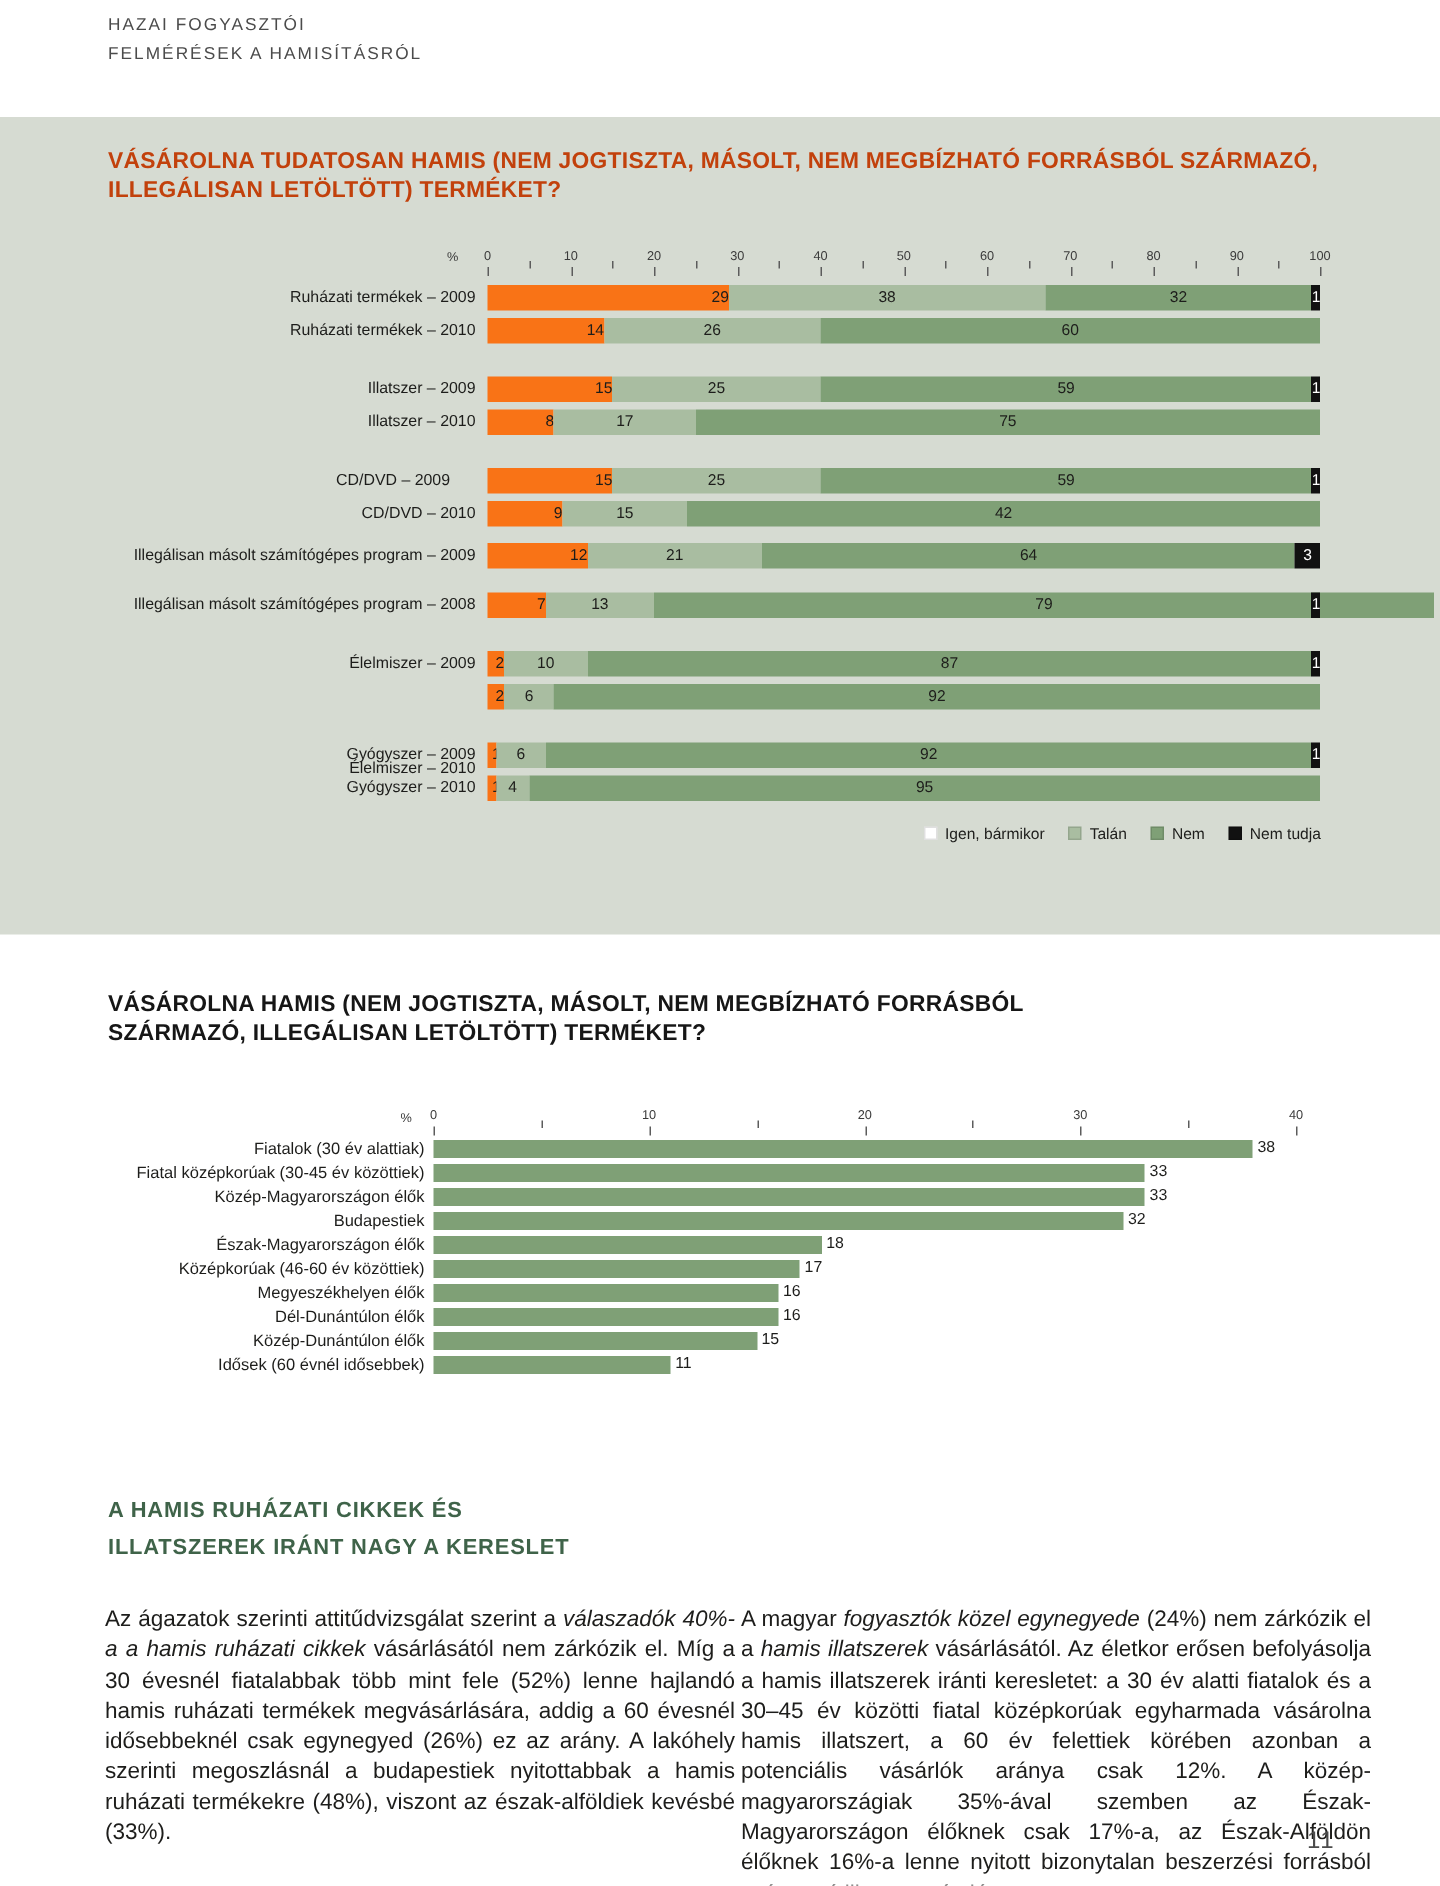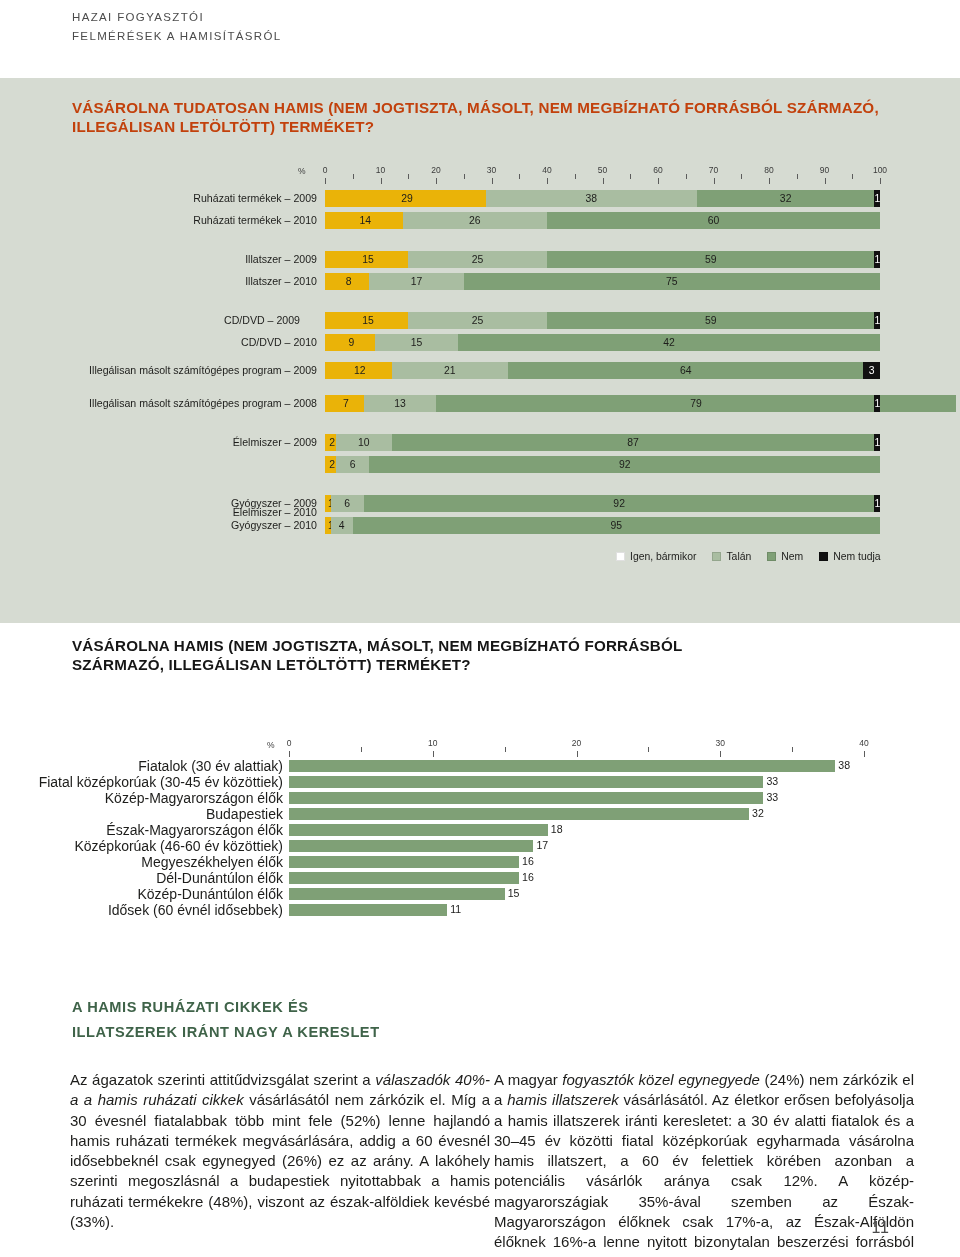--- a/index.html
+++ b/index.html
@@ -42,45 +42,45 @@
   .row{position:absolute;height:17px;}
   .row .rlabel{
     position:absolute;right:0;top:1px;
     font-size:10.6px;color:#1d1d1b;white-space:nowrap;text-align:right;
     line-height:15px;
   }
   .seg{
     position:absolute;top:0;height:17px;box-sizing:border-box;
     font-size:10.4px;line-height:17px;text-align:center;overflow:hidden;
   }
-  .seg.igen{background:#eab308;color:#1d1d1b;text-align:center;padding-left:3px;}
+  .seg.igen{background:#f97316;color:#1d1d1b;text-align:right;padding-left:3px;}
   .seg.talan{background:#a9bda1;color:#1d1d1b;}
   .seg.nem{background:#7fa076;color:#1d1d1b;}
   .seg.nemtudja{background:#111111;color:#ffffff;}
   
   .legend{position:absolute;font-size:10.4px;color:#1d1d1b;}
   .legend .item{display:inline-block;margin-left:16px;white-space:nowrap;}
   .legend .sw{
     display:inline-block;width:9px;height:9px;vertical-align:-1px;margin-right:5px;
     border:1px solid rgba(0,0,0,.12);box-sizing:border-box;
   }
   .sw.igen{background:#ffffff;}
   .sw.talan{background:#a9bda1;}
   .sw.nem{background:#7fa076;}
   .sw.nemtudja{background:#111111;}
   
   .q-title2{
-    position:absolute;left:72px;top:636px;width:700px;
+    position:absolute;left:72px;top:660px;width:700px;
     font-size:15.2px;font-weight:bold;letter-spacing:.2px;
     line-height:19px;text-transform:uppercase;color:#161616;
   }
   .chart2{position:absolute;left:0;top:735px;width:960px;}
   .row2{position:absolute;height:14px;}
   .row2 .rlabel2{
-    position:absolute;right:0;top:0;font-size:14px;color:#1d1d1b;
+    position:absolute;right:0;top:0;font-size:11px;color:#1d1d1b;
     white-space:nowrap;text-align:center;line-height:14px;
   }
   .bar2{position:absolute;top:1px;height:12px;background:#7fa076;}
   .bval{position:absolute;top:0;font-size:10.6px;line-height:13px;color:#1d1d1b;}
   
   .sec-head{
     position:absolute;left:72px;top:995px;width:560px;
     font-size:14.6px;font-weight:bold;letter-spacing:.55px;
     line-height:25px;text-transform:uppercase;color:#3f6349;
   }

